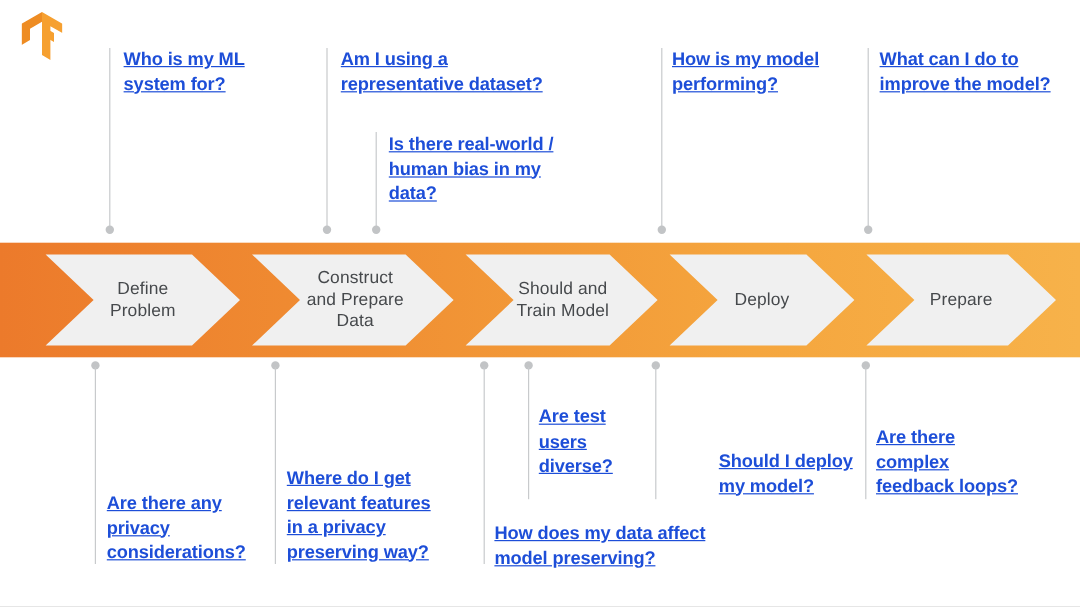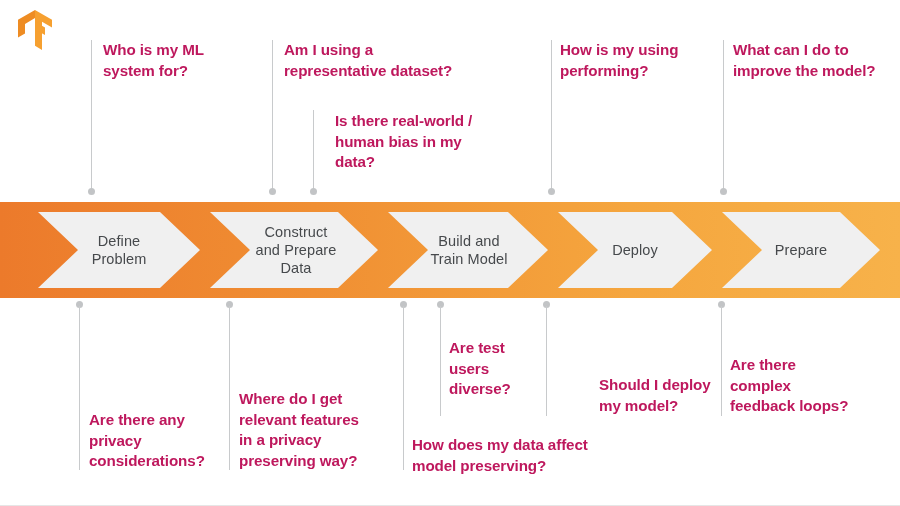--- a/index.html
+++ b/index.html
@@ -64,26 +64,27 @@
   }
   .ann-dot {
     position: absolute;
     width: 7px;
     height: 7px;
     border-radius: 50%;
     background: #c2c4c6;
   }
   .ann-text {
     position: absolute;
-    color: #be185d;
+    color: #1d4ed8;
     font-size: 15.2px;
     line-height: 20.5px;
     font-weight: 700;
     letter-spacing: -0.1px;
     white-space: pre-line;
+    text-decoration: underline;
   }
 </style>
 </head>
 <body>
 
 <div id="canvas">
 
   <div id="tf-logo">
     <svg viewBox="0 0 34 40" width="34" height="40" aria-hidden="true">
       <polygon points="17,0 34,9.8 34,17.5 24,11.8 24,40 17,35.8" fill="#F6A030"></polygon>
@@ -112,21 +113,21 @@
         <polygon points="558,10 672,10 712,48 672,86 558,86 598,48"></polygon>
         <polygon points="722,10 840,10 880,48 840,86 722,86 762,48"></polygon>
       </g>
     </svg>
 
     <div class="step-label" style="left:38px;  top:48px; width:162px;">Define
 Problem</div>
     <div class="step-label" style="left:215px; top:48px; width:162px;">Construct
 and Prepare
 Data</div>
-    <div class="step-label" style="left:390px; top:48px; width:158px;">Build and
+    <div class="step-label" style="left:390px; top:48px; width:158px;">Should and
 Train Model</div>
     <div class="step-label" style="left:558px; top:48px; width:154px;">Deploy</div>
     <div class="step-label" style="left:722px; top:48px; width:158px;">Prepare</div>
   </div>
 
   <div class="ann">
     <div class="ann-line" style="left:91px; top:40px; height:150px;"></div>
     <div class="ann-dot" style="left:87.5px; top:188px;"></div>
     <div class="ann-text" style="left:103px; top:40px; width:175px;">Who is my ML
 system for?</div>
@@ -135,29 +136,29 @@
   <div class="ann">
     <div class="ann-line" style="left:272px; top:40px; height:150px;"></div>
     <div class="ann-dot" style="left:268.5px; top:188px;"></div>
     <div class="ann-text" style="left:284px; top:40px; width:215px;">Am I using a
 representative dataset?</div>
   </div>
 
   <div class="ann">
     <div class="ann-line" style="left:313px; top:110px; height:80px;"></div>
     <div class="ann-dot" style="left:309.5px; top:188px;"></div>
-    <div class="ann-text" style="left:324px; top:111px; width:185px;margin-left:11px;">Is there real-world /
+    <div class="ann-text" style="left:324px; top:111px; width:185px;">Is there real-world /
 human bias in my
 data?</div>
   </div>
 
   <div class="ann">
     <div class="ann-line" style="left:551px; top:40px; height:150px;"></div>
     <div class="ann-dot" style="left:547.5px; top:188px;"></div>
-    <div class="ann-text" style="left:560px; top:40px; width:170px;">How is my using
+    <div class="ann-text" style="left:560px; top:40px; width:170px;">How is my model
 performing?</div>
   </div>
 
   <div class="ann">
     <div class="ann-line" style="left:723px; top:40px; height:150px;"></div>
     <div class="ann-dot" style="left:719.5px; top:188px;"></div>
     <div class="ann-text" style="left:733px; top:40px; width:170px;">What can I do to
 improve the model?</div>
   </div>
 

